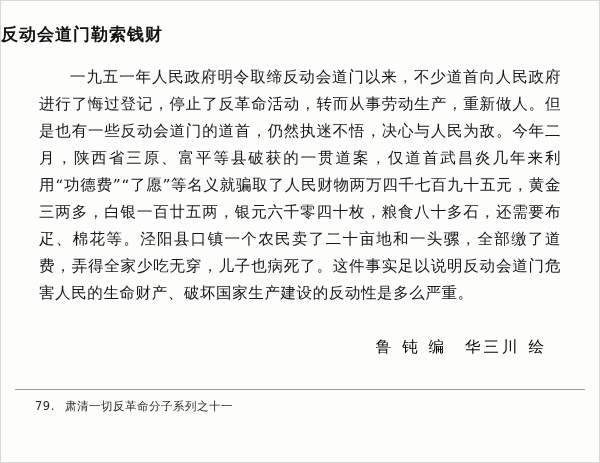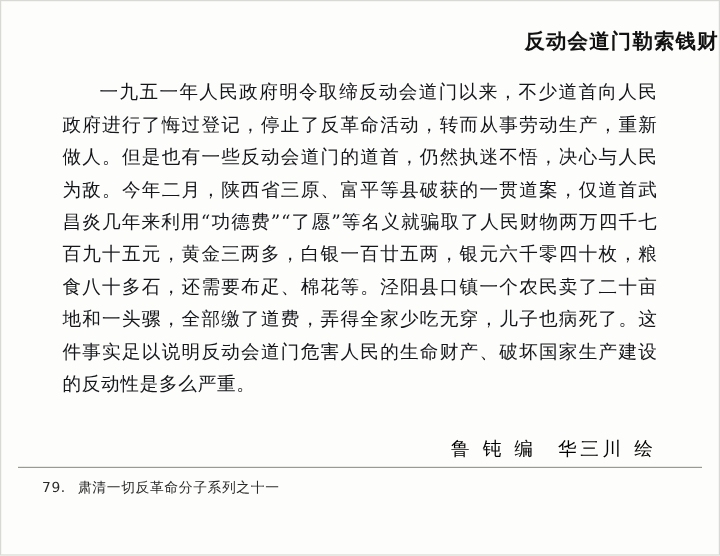--- a/index.html
+++ b/index.html
@@ -16,40 +16,40 @@
   }
   .page {
     position: relative;
     width: 600px;
     height: 463px;
     box-sizing: border-box;
     background: #fdfdfb;
     border: 1px solid #d8d8d4;
   }
   .doc-title {
-    text-align: right;
+    text-align: left;
     font-size: 17px;
     font-weight: bold;
     letter-spacing: 1px;
     margin: 22px 0 0 0;
     color: #111111;
     font-family: "DejaVu Serif", "Liberation Serif", serif;
   }
   .body-block {
     margin: 18px 34px 0 34px;
   }
   .body-paragraph {
     font-size: 15.5px;
     line-height: 27px;
     text-align: justify;
     text-justify: inter-character;
     text-indent: 2em;
     letter-spacing: 0.6px;
     color: #15161a;
-    margin: 17px;
+    margin: 4px;
   }
   .credit-line {
     margin: 30px 52px 0 0;
     text-align: right;
     font-size: 15.5px;
     letter-spacing: 3px;
     color: #000000;
   }
   .credit-line .credit-seg {
     display: inline-block;

